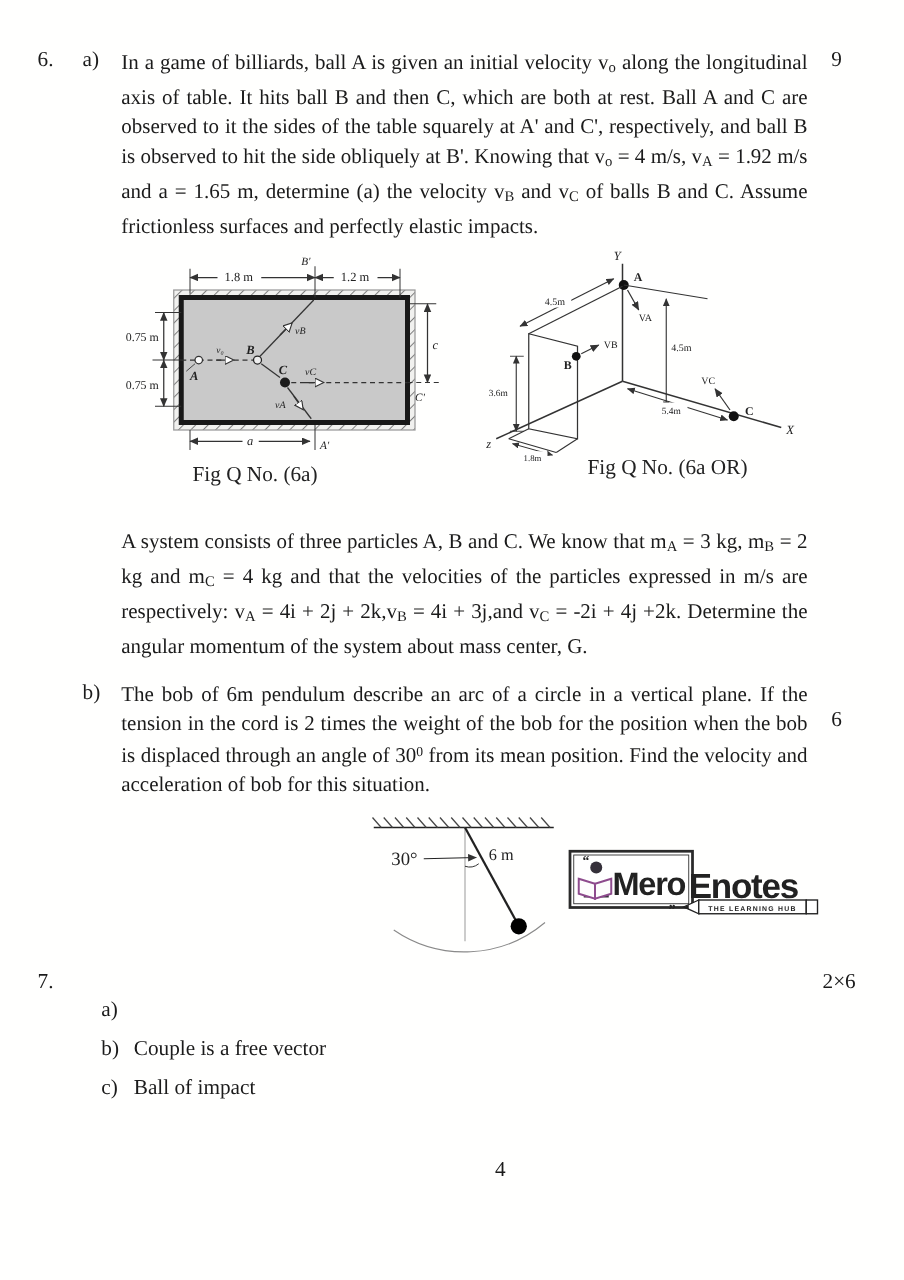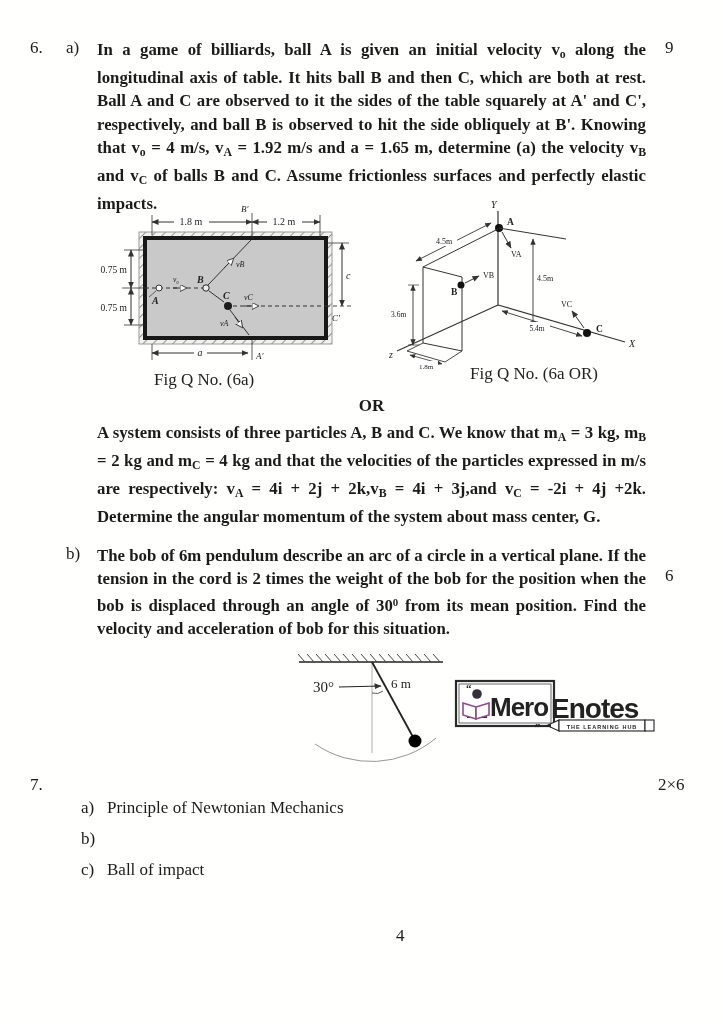--- a/index.html
+++ b/index.html
@@ -1,19 +1,19 @@
 <!DOCTYPE html>
 <html><head>
 <meta charset="utf-8">
 <style>
   html,body{margin:0;padding:0;background:#ffffff;}
   .page{position:relative;width:723px;height:1024px;background:#fffffe;overflow:hidden;
         font-family:"Liberation Serif","DejaVu Serif",serif;color:#1b1b1b;}
   .abs{position:absolute;}
-  .para{text-align:justify;font-size:16.8px;line-height:23.4px;font-weight:bold;}
+  .para{text-align:justify;font-size:16.8px;line-height:23.4px;}
   .lbl{font-size:17px;}
   .marks{font-size:17px;}
   .sb{font-size:70%;vertical-align:-0.22em;}
   .sp{font-size:65%;vertical-align:0.45em;}
   .center{text-align:center;}
   .bold{font-weight:bold;}
   svg text{font-family:"Liberation Serif","DejaVu Serif",serif;fill:#222;}
   svg .sans{font-family:"Liberation Sans","DejaVu Sans",sans-serif;}
   .pgnum{font-size:17px;}
 </style>
@@ -136,21 +136,20 @@
     <line x1="117" y1="116" x2="197" y2="141" stroke="#333" stroke-width="0.9" marker-start="url(#ad)" marker-end="url(#ad)"></line>
     <rect x="139" y="127" width="26" height="10" fill="#fff"></rect>
     <text x="152" y="136" font-size="7.5" text-anchor="middle">5.4m</text>
     <circle cx="202" cy="138" r="4" fill="#111"></circle>
     <text x="211" y="137" font-size="9.5" font-weight="bold">C</text>
     <line x1="199" y1="133" x2="187" y2="116" stroke="#333" stroke-width="1" marker-end="url(#ad)"></line>
     <text x="176" y="112" font-size="8">VC</text>
     <text x="85" y="184" font-size="17">Fig Q No. (6a OR)</text>
   </svg>
 
-  <div class="abs lbl bold center" style="left:97px;top:396px;width:549px">OR</div>
 
   <div class="abs para" style="left:97px;top:421px;width:549px"><span>A system consists of three particles A, B and C. We know that m</span><span class="sb">A</span><span> = 3 kg, m</span><span class="sb">B</span><span> = 2 kg and m</span><span class="sb">C</span><span> = 4 kg and that the velocities of the particles expressed in m/s are respectively: v</span><span class="sb">A</span><span> = 4i + 2j + 2k,v</span><span class="sb">B</span><span> = 4i + 3j,and v</span><span class="sb">C</span><span> = -2i + 4j +2k. Determine the angular momentum of the system about mass center, G.</span></div>
 
   <div class="abs lbl" style="left:66px;top:544px">b)</div>
   <div class="abs marks" style="left:665px;top:566px">6</div>
   <div class="abs para" style="left:97px;top:544px;width:549px"><span>The bob of 6m pendulum describe an arc of a circle in a vertical plane. If the tension in the cord is 2 times the weight of the bob for the position when the bob is displaced through an angle of 30</span><span class="sp">0</span><span> from its mean position. Find the velocity and acceleration of bob for this situation.</span></div>
 
   <svg class="abs" style="left:285px;top:645px" width="175" height="118" viewBox="0 0 175 118">
     <line x1="14" y1="17" x2="158" y2="17" stroke="#222" stroke-width="1.3"></line>
     <g stroke="#444" stroke-width="1">
@@ -200,20 +199,20 @@
       <rect x="106" y="48" width="86" height="11" fill="#fff" stroke="#222" stroke-width="1.1"></rect>
       <rect x="192" y="48" width="9" height="11" fill="#fff" stroke="#222" stroke-width="1.1"></rect>
       <text x="149" y="56.5" class="sans" font-size="5.5" font-weight="bold" fill="#703030" text-anchor="middle" letter-spacing="1">THE LEARNING HUB</text>
     </g>
   </svg>
 
   <div class="abs lbl" style="left:30px;top:775px">7.</div>
   <div class="abs marks" style="left:658px;top:775px">2×6</div>
 
   <div class="abs lbl" style="left:81px;top:798px">a)</div>
-  <div class="abs lbl" style="left:107px;top:798px">Principle of Newtonian Mechanics</div>
   <div class="abs lbl" style="left:81px;top:829px">b)</div>
+  <div class="abs lbl" style="left:107px;top:829px">Couple is a free vector</div>
   <div class="abs lbl" style="left:81px;top:860px">c)</div>
   <div class="abs lbl" style="left:107px;top:860px">Ball of impact</div>
 
   <div class="abs pgnum" style="left:396px;top:926px">4</div>
 
 </div>
 
 </body></html>

